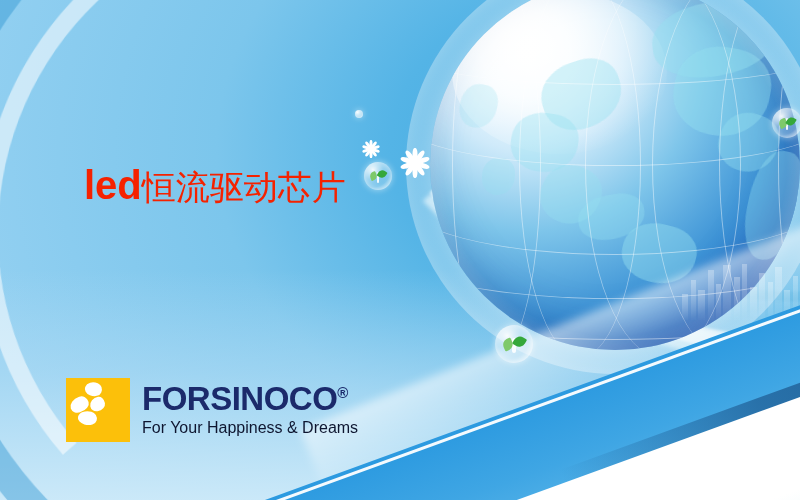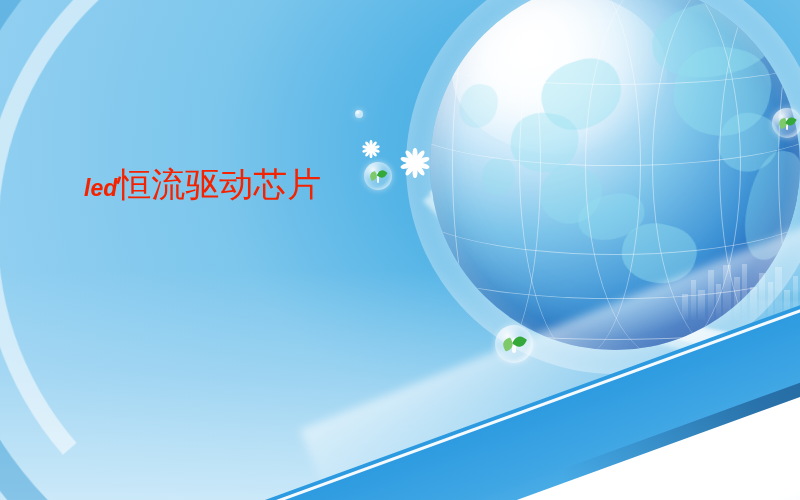--- a/index.html
+++ b/index.html
@@ -268,22 +268,21 @@
   }
   .headline .line1 {
     font-family: "Liberation Serif", serif;
     font-size: 34px;
     line-height: 44px;
     white-space: nowrap;
   }
   .headline .line1 .latin {
     font-family: "Liberation Sans", sans-serif;
     font-weight: 700;
-    font-size: 23px;
-    font-style: italic;
+    font-size: 40px;
   }
   .headline .line2 {
     font-family: "Liberation Serif", serif;
     font-size: 36px;
     line-height: 46px;
     margin-top: 16px;
     margin-left: 14px;
     letter-spacing: 2px;
     white-space: nowrap;
   }
@@ -445,14 +444,26 @@
         <div class="leaf-a" style="left: 22%; top: 36%; width: 26%; height: 30%; transform: rotate(-24deg);"></div>
         <div class="leaf-b" style="left: 50%; top: 30%; width: 28%; height: 30%; transform: rotate(32deg);"></div>
       </div>
       <div class="bubble" style="left: 355px; top: 110px; width: 8px; height: 8px;"></div>
     </div>
 
   <div class="headline">
     <div class="line1"><span class="latin">led</span><span>恒流驱动芯片</span></div>
   </div>
 
+  <div class="logo">
+    <div class="logo-mark" id="logo-mark">
+        <div class="petal" style="left: 6%; top: 30%; width: 30%; height: 24%; transform: rotate(-18deg);"></div>
+        <div class="petal" style="left: 30%; top: 6%; width: 26%; height: 22%; transform: rotate(22deg);"></div>
+        <div class="petal" style="left: 38%; top: 30%; width: 24%; height: 22%; transform: rotate(-10deg);"></div>
+        <div class="petal" style="left: 18%; top: 52%; width: 30%; height: 22%; transform: rotate(14deg);"></div>
+      </div>
+    <div class="logo-text">
+      <div class="brand"><span>FORSINOCO</span><sup>®</sup></div>
+      <div class="tagline">For Your Happiness &amp; Dreams</div>
+    </div>
+  </div>
 
 </div>
 
 </body></html>

